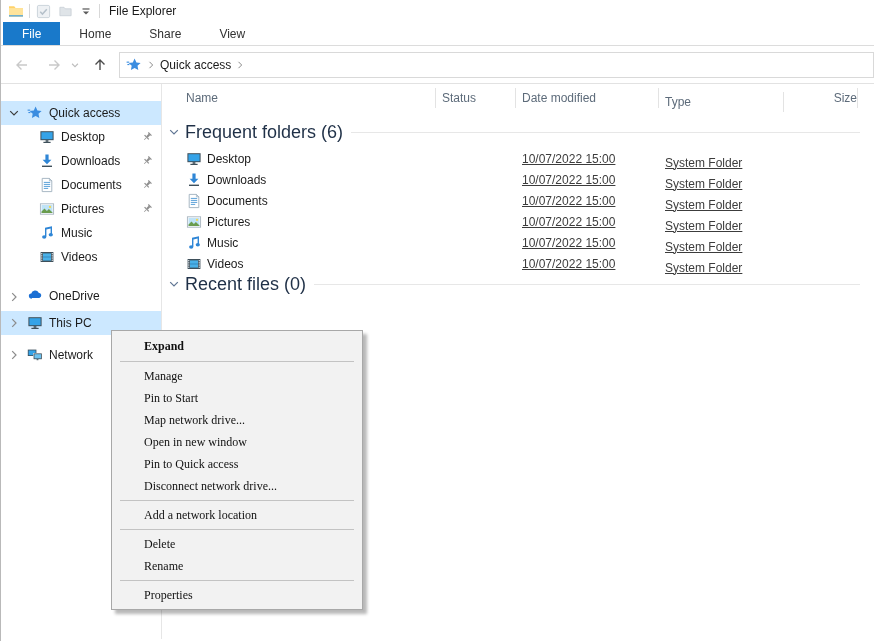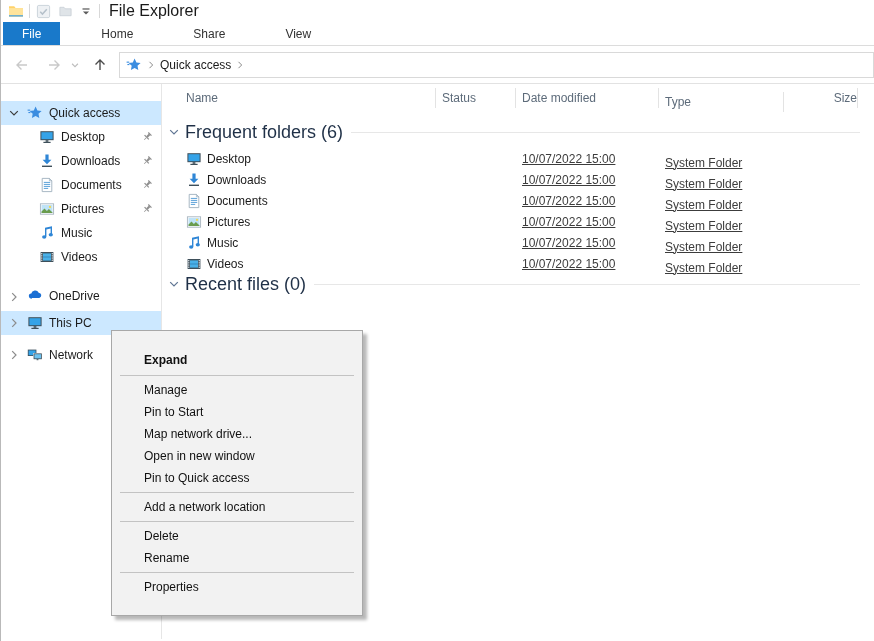--- a/index.html
+++ b/index.html
@@ -4,24 +4,24 @@
 <style>
   * { margin:0; padding:0; box-sizing:border-box; }
   html,body { background:#fff; }
   body { font-family:"Liberation Sans","DejaVu Sans",sans-serif; font-size:12px; color:#1b1b1b; }
   #app { position:relative; width:874px; height:641px; background:#fff; overflow:hidden; border-left:1px solid #b9b9b9; }
 
   
   .titlebar { height:22px; display:flex; align-items:center; padding-left:7px; background:#fff; }
   .titlebar .sep { width:1px; height:14px; background:#d8d8d8; margin:0 5px; }
   .tb-ic { width:16px; height:16px; display:inline-flex; align-items:center; justify-content:center; }
-  .tb-title { margin-left:4px; color:#1a1a1a; font-size:16px; }
+  .tb-title { margin-left:4px; color:#1a1a1a; font-size:12px; }
 
   
-  .tabs { height:24px; display:flex; align-items:stretch; border-bottom:1px solid #dcdcdc; background:#fff; padding-left:2px;gap:22px; }
+  .tabs { height:24px; display:flex; align-items:stretch; border-bottom:1px solid #dcdcdc; background:#fff; padding-left:2px; }
   .tab { display:flex; align-items:center; padding:0 19px; color:#323232; cursor:default; }
   .tab.active { background:#1979ca; color:#fff; }
 
   
   .navbar { height:38px; display:flex; align-items:center; border-bottom:1px solid #e2e2e2; background:#fff; }
   .nav-btn { width:26px; height:26px; display:flex; align-items:center; justify-content:center; }
   .nav-btn.small { width:16px; }
   .addressbar { flex:1; height:26px; margin-left:6px; border:1px solid #d9d9d9; display:flex; align-items:center; padding-left:6px; background:#fff; }
   .crumb-sep { margin:0 4px; display:flex; align-items:center; }
   .crumb { color:#1a1a1a; }
@@ -55,21 +55,21 @@
   .group-hd .g-line { flex:1; border-top:1px solid #e7e7e7; margin-left:8px; margin-right:14px; }
 
   .filelist { margin-top:6px; }
   .f-row { height:21px; display:flex; align-items:center; cursor:default; }
   .f-row .cell { white-space:nowrap; overflow:hidden; }
   .f-row .c-name { display:flex; align-items:center; }
   .f-row .f-ic { width:16px; height:16px; margin-right:5px; flex:none; }
   .f-row .c-date, .f-row .c-type { color:#3c3c3c;text-decoration:underline; }
 
   
-  .ctx { position:absolute; left:110px; top:330px; width:252px; background:#f2f2f2; border:1px solid #a8a8a8; box-shadow:4px 4px 3px rgba(0,0,0,0.28); padding:17px 0; z-index:10; }
+  .ctx { position:absolute; left:110px; top:330px; width:252px; background:#f2f2f2; border:1px solid #a8a8a8; box-shadow:4px 4px 3px rgba(0,0,0,0.28); padding:3px 0; z-index:10;font-family:Liberation Serif, serif; }
   .ctx-item { height:22px; line-height:22px; padding-left:32px; color:#111; cursor:default; }
   .ctx-item.default { font-weight:bold; height:24px; line-height:24px; }
   .ctx-sep { border-top:1px solid #c3c3c3; margin:3px 8px; }
 
   svg { display:block; }
 </style>
 </head>
 <body>
 
 <svg width="0" height="0" style="position:absolute" aria-hidden="true">
@@ -513,20 +513,21 @@
   </div>
 
   <div class="ctx">
     <div class="ctx-item default">Expand</div>
     <div class="ctx-sep"></div>
     <div class="ctx-item">Manage</div>
     <div class="ctx-item">Pin to Start</div>
     <div class="ctx-item">Map network drive...</div>
     <div class="ctx-item">Open in new window</div>
     <div class="ctx-item">Pin to Quick access</div>
+    <div class="ctx-item">Disconnect network drive...</div>
     <div class="ctx-sep"></div>
     <div class="ctx-item">Add a network location</div>
     <div class="ctx-sep"></div>
     <div class="ctx-item">Delete</div>
     <div class="ctx-item">Rename</div>
     <div class="ctx-sep"></div>
     <div class="ctx-item">Properties</div>
   </div>
 
 </div>

